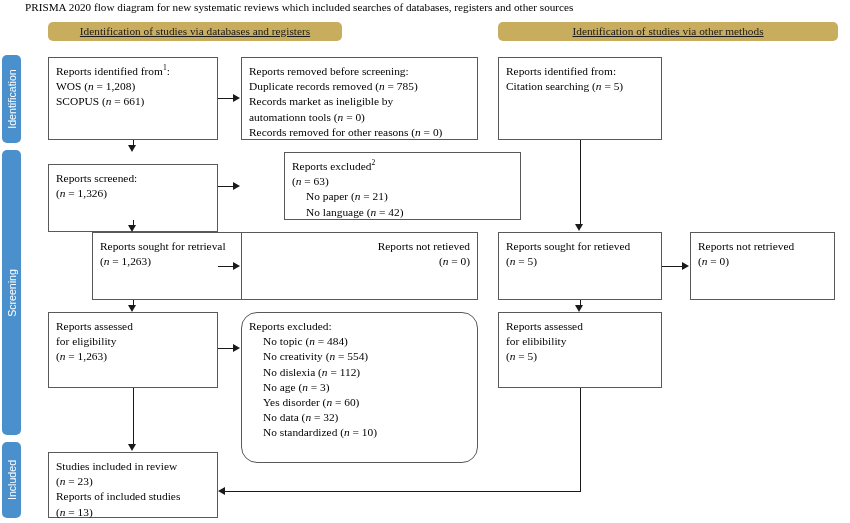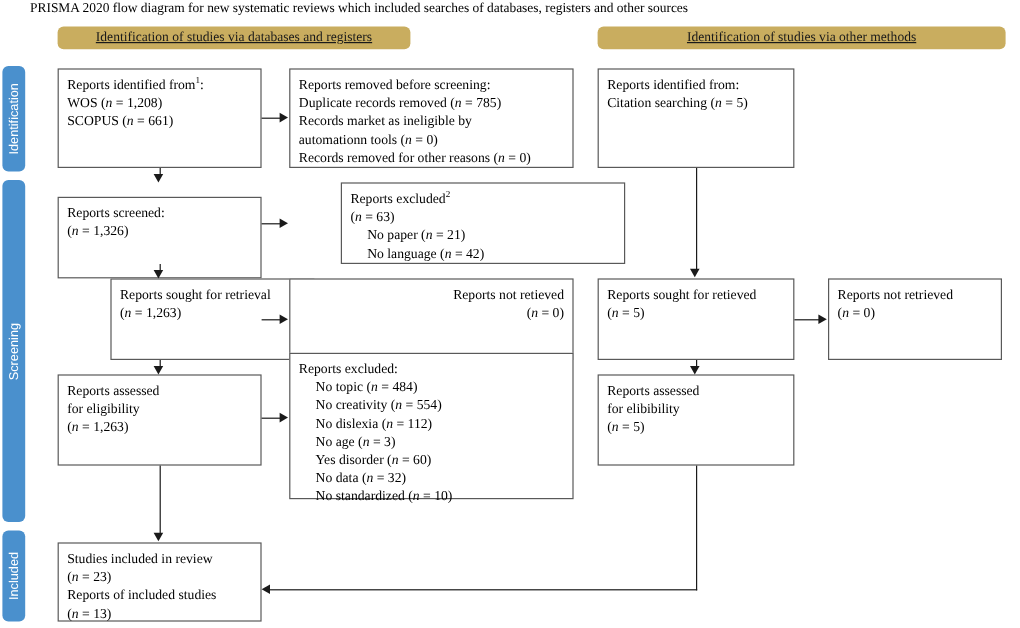--- a/index.html
+++ b/index.html
@@ -162,21 +162,21 @@
     <div class="ln"><span>Reports not retieved</span></div>
     <div class="ln"><span>(</span><i>n</i><span> = 0)</span></div>
   </div>
 
   <div class="box" style="left:48px; top:312px; width:170px; height:76px;">
     <div class="ln"><span>Reports assessed</span></div>
     <div class="ln"><span>for eligibility</span></div>
     <div class="ln"><span>(</span><i>n</i><span> = 1,263)</span></div>
   </div>
 
-  <div class="box" style="left:241px; top:294px; width:237px; height:122px;">
+  <div class="box" style="left:241px; top:312px; width:237px; height:151px;border-radius:16px;">
     <div class="ln"><span>Reports excluded:</span></div>
     <div class="ln ind"><span>No topic (</span><i>n</i><span> = 484)</span></div>
     <div class="ln ind"><span>No creativity (</span><i>n</i><span> = 554)</span></div>
     <div class="ln ind"><span>No dislexia (</span><i>n</i><span> = 112)</span></div>
     <div class="ln ind"><span>No age (</span><i>n</i><span> = 3)</span></div>
     <div class="ln ind"><span>Yes disorder (</span><i>n</i><span> = 60)</span></div>
     <div class="ln ind"><span>No data (</span><i>n</i><span> = 32)</span></div>
     <div class="ln ind"><span>No standardized (</span><i>n</i><span> = 10)</span></div>
   </div>
 

